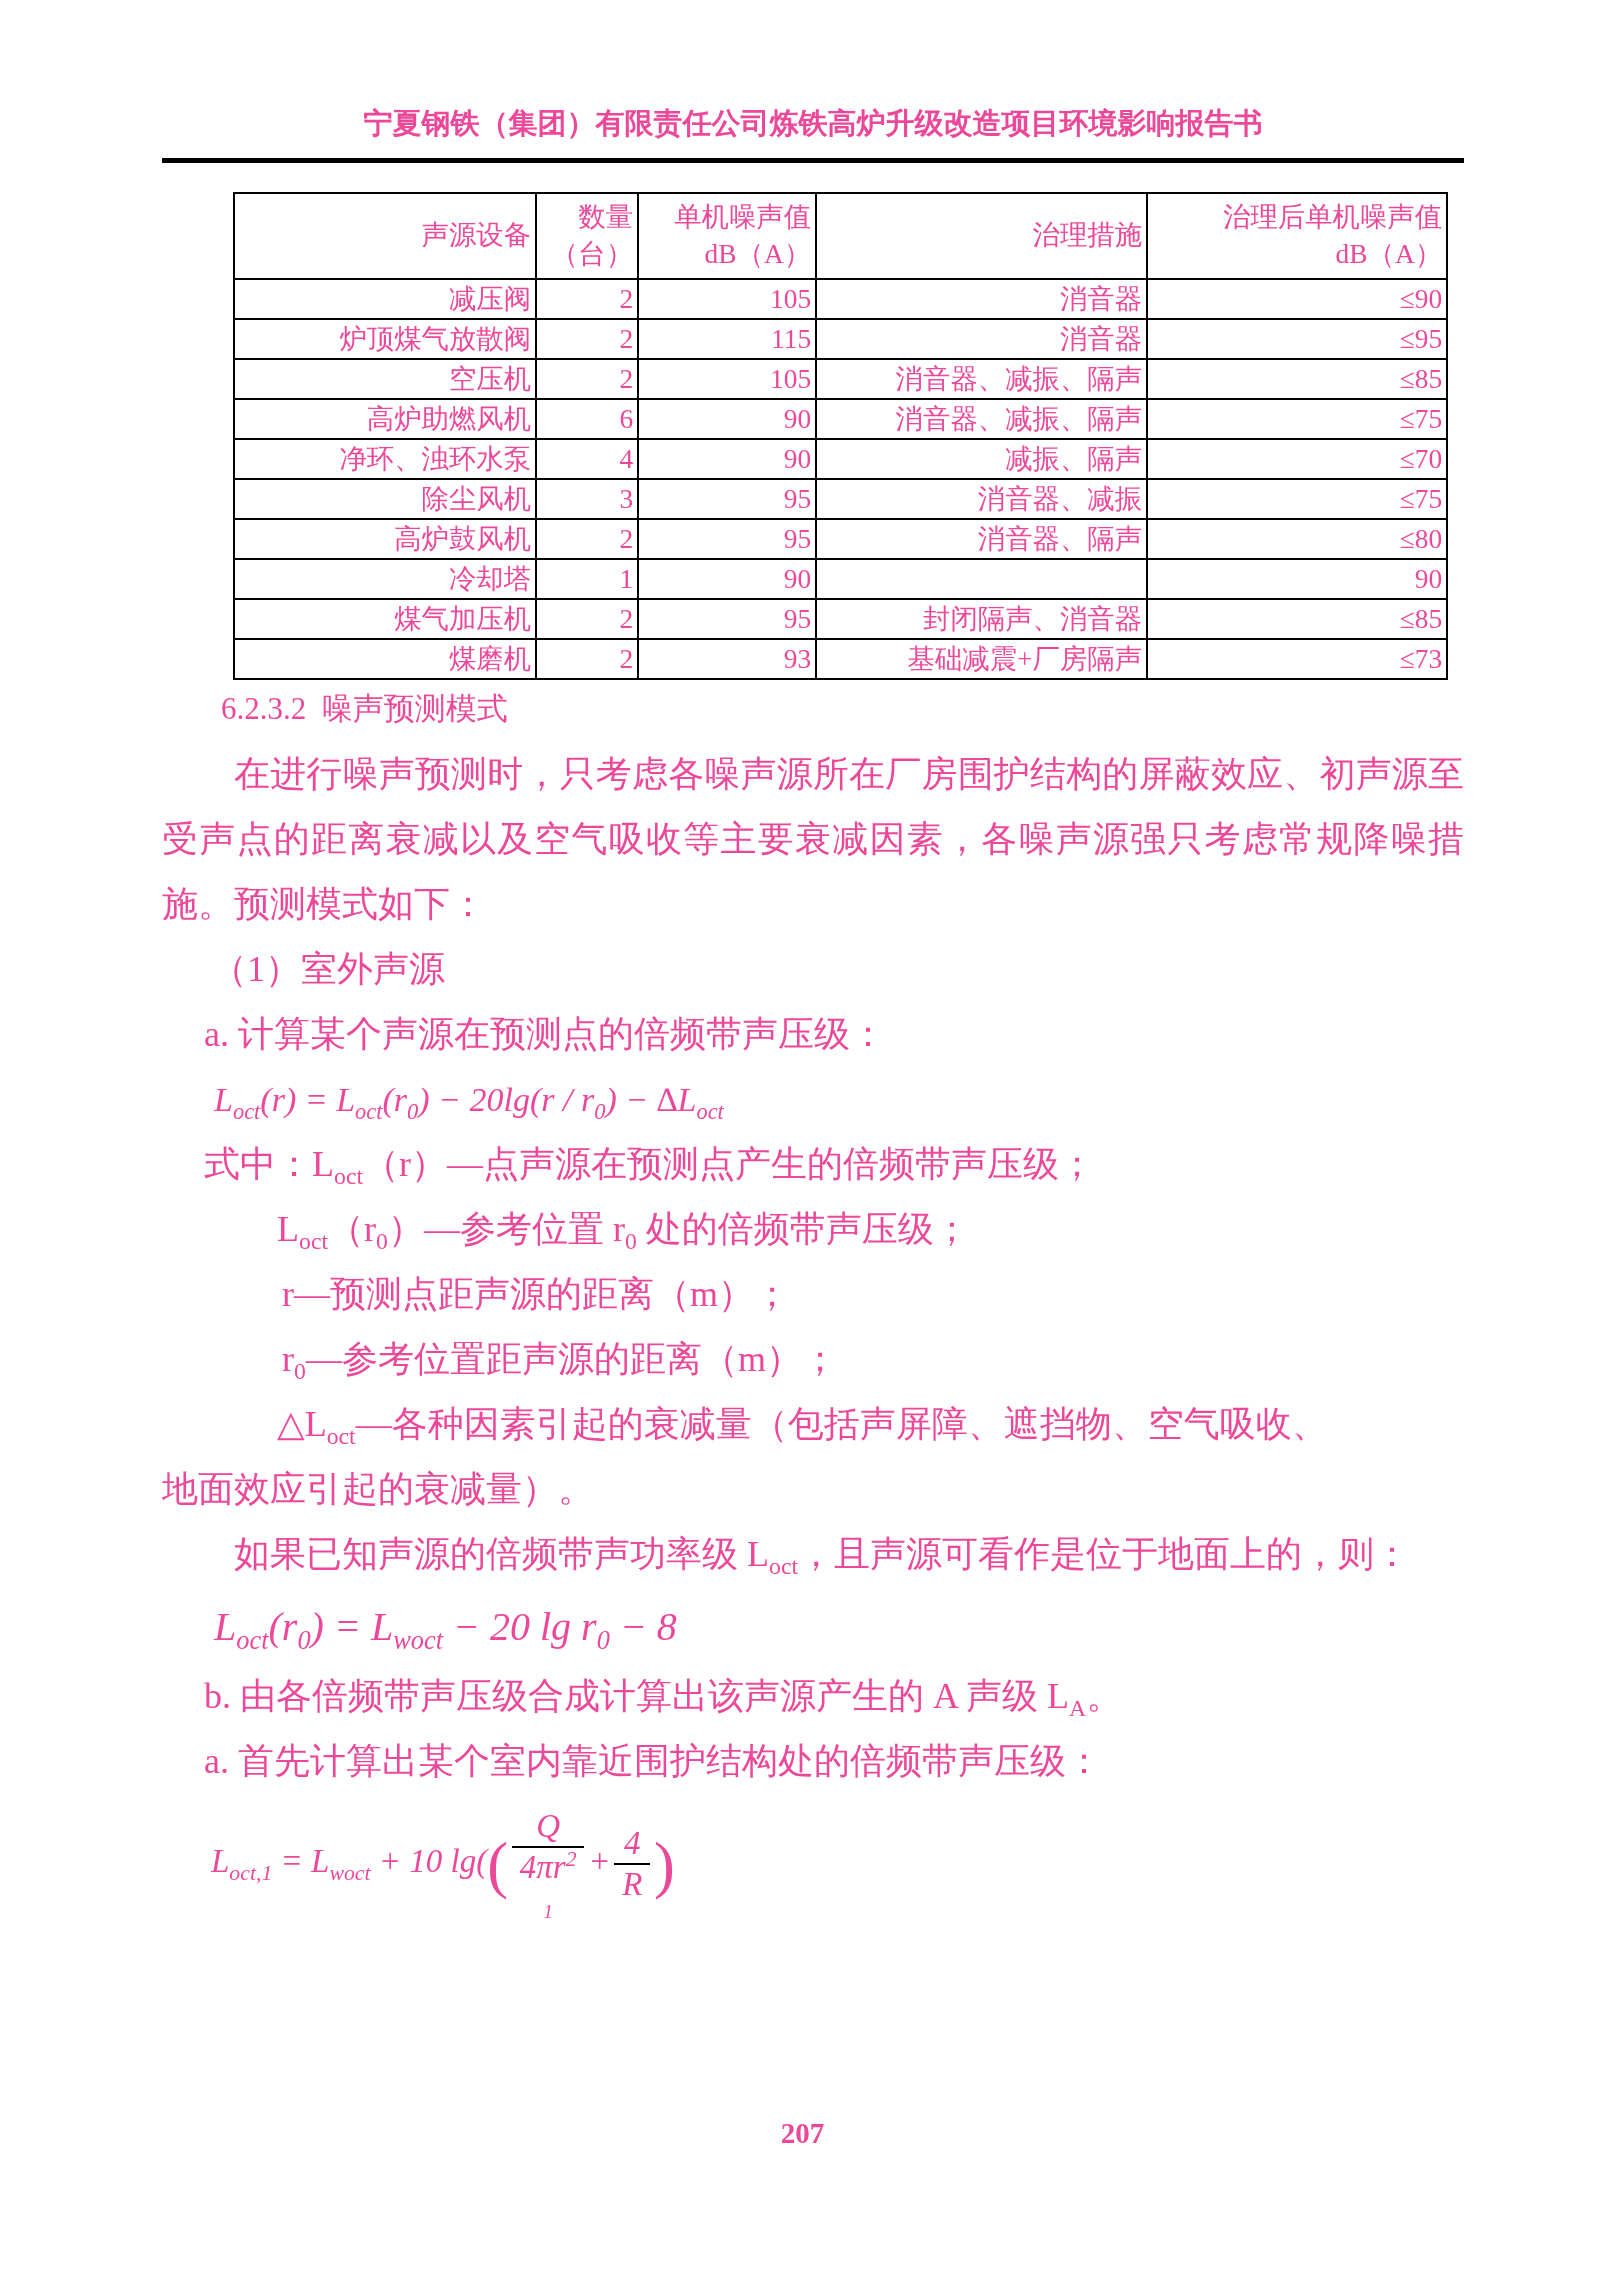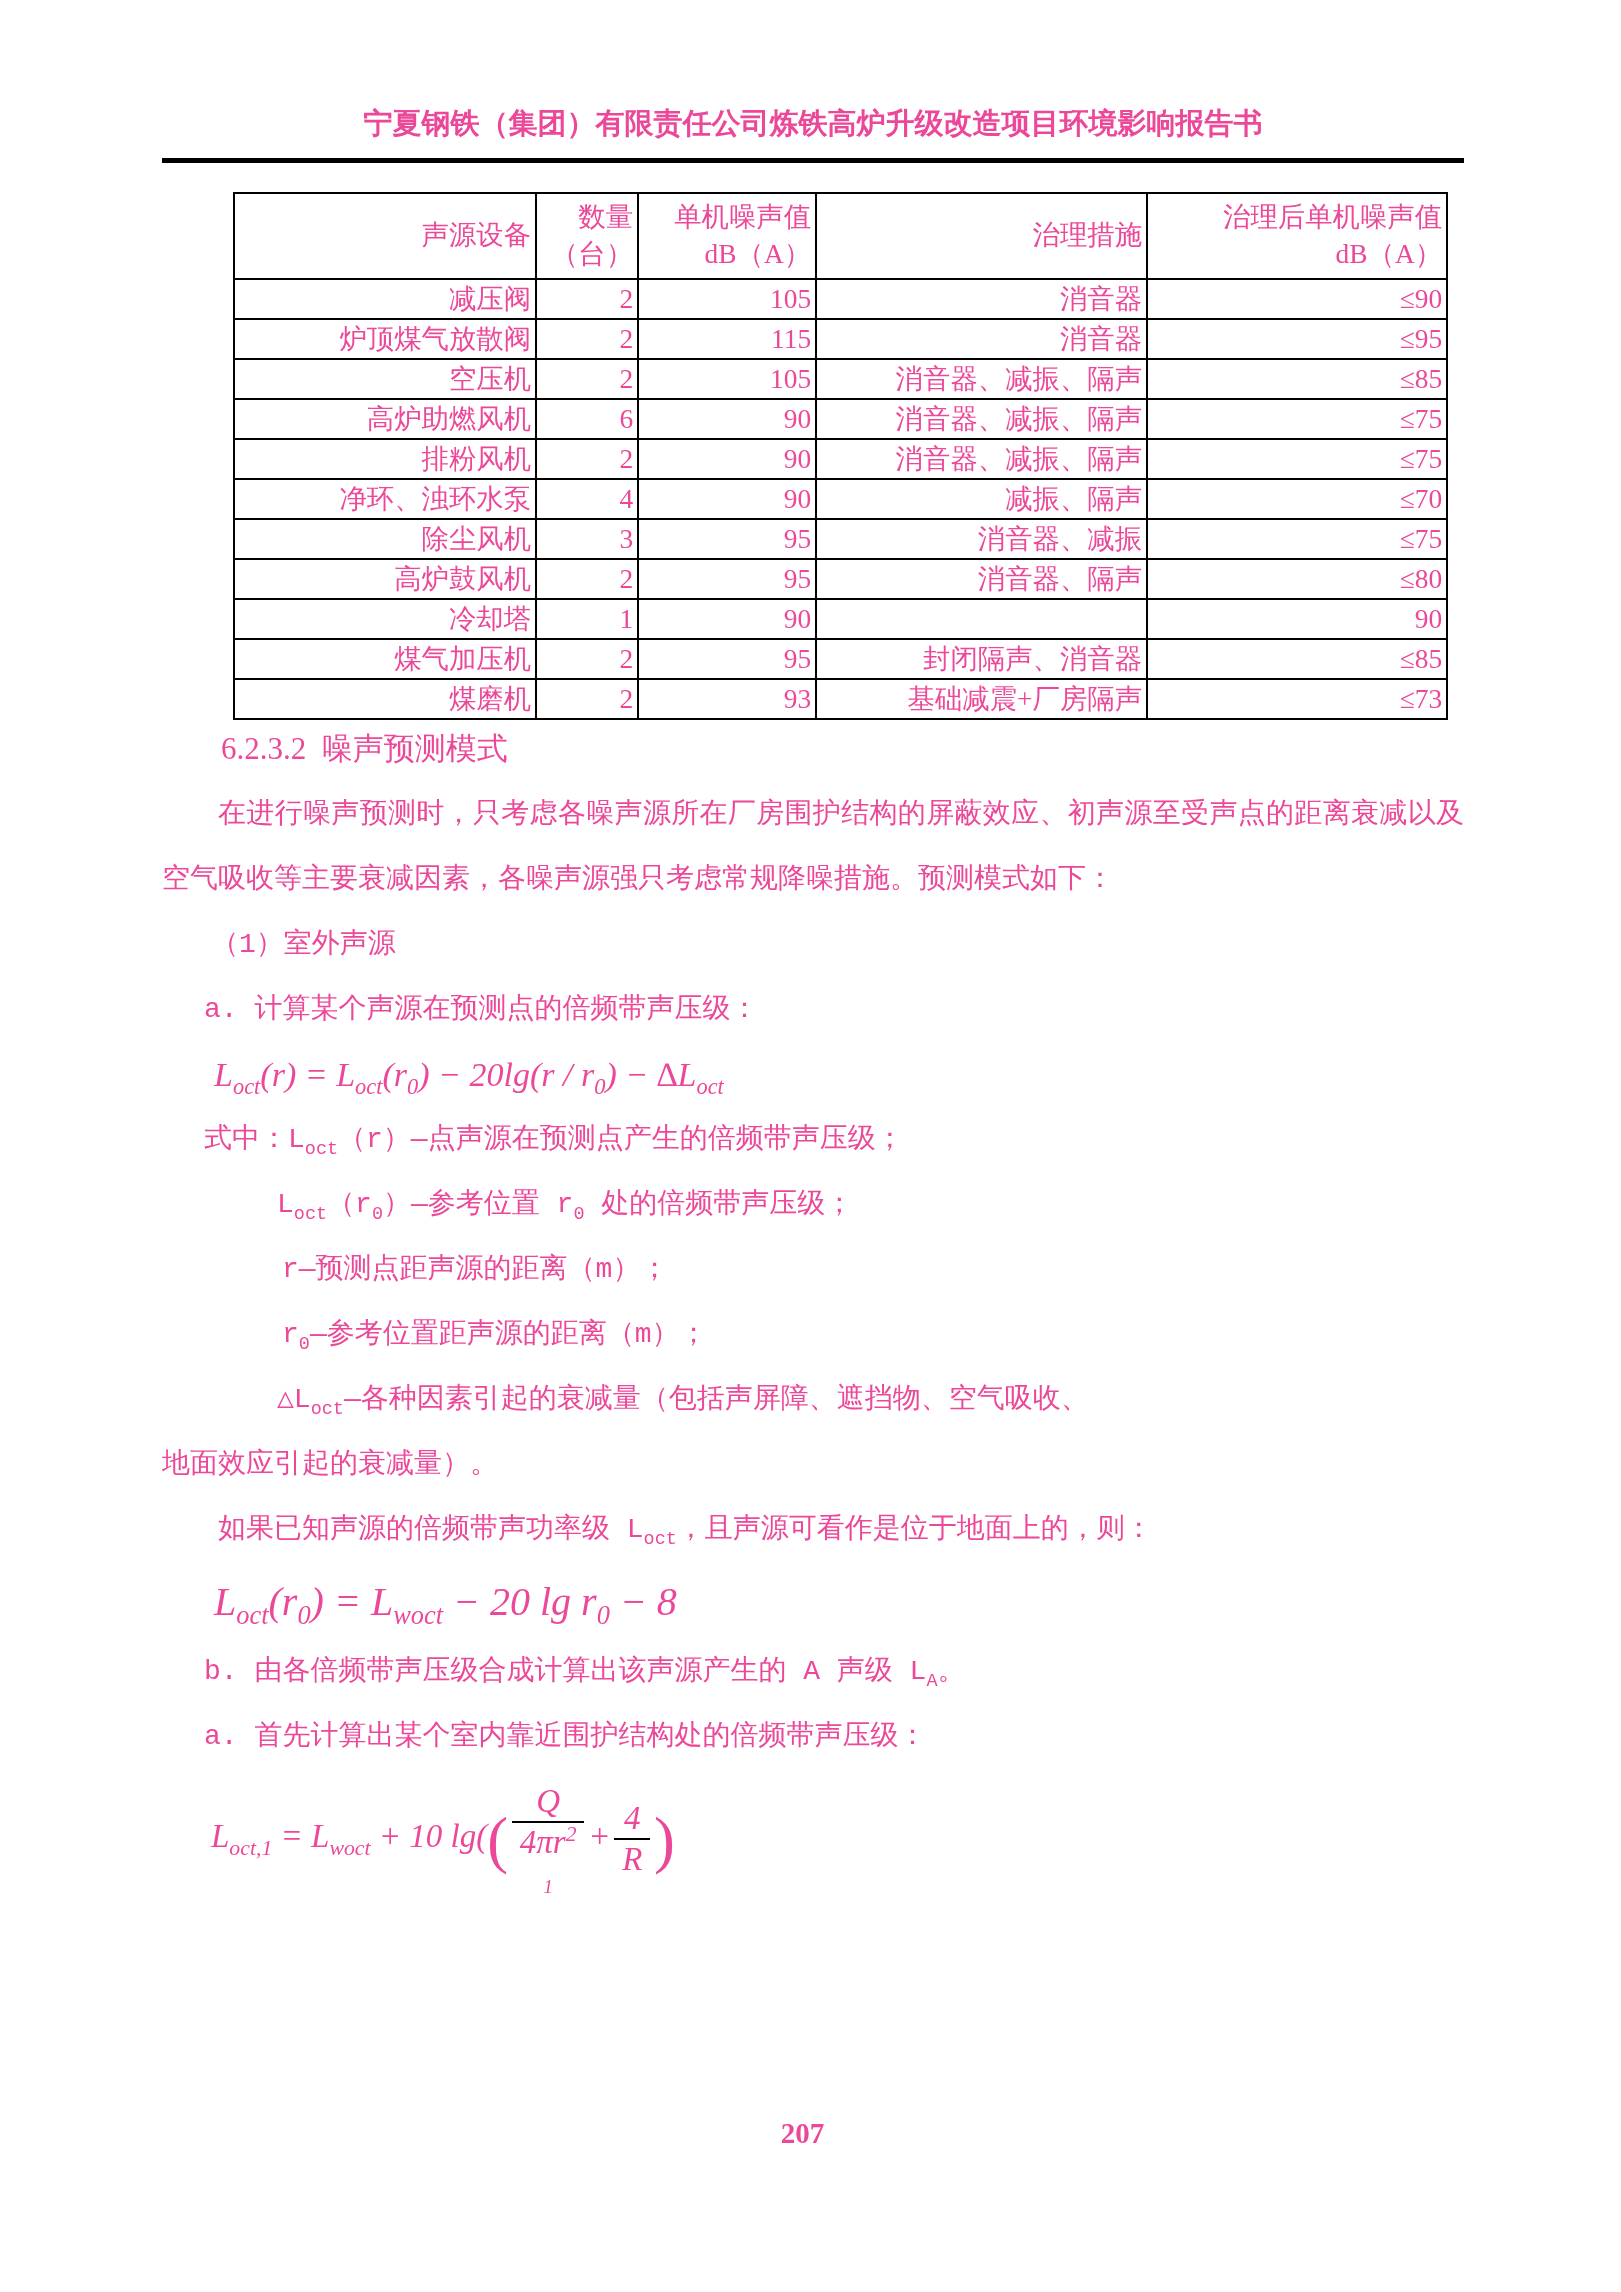--- a/index.html
+++ b/index.html
@@ -14,21 +14,21 @@
 
   table.noise{
     border-collapse:collapse;table-layout:fixed;width:1213px;
     margin:29px 0 0 71px;text-align:right;font-size:27.4px;
   }
   table.noise th,table.noise td{border:2px solid #000;padding:0 3.9px;overflow:hidden;}
   table.noise thead th{height:84px;font-weight:normal;line-height:37px;}
   table.noise tbody td{height:38px;line-height:36px;}
 
   .sec-heading{margin:7.8px 0 0 59px;font-size:31px;line-height:43px;}
-  .p-body{font-size:28px;line-height:65px;font-family:Liberation Mono, monospace;}
+  .p-body{font-size:36px;line-height:65px;}
   .p1{margin-top:11.8px;text-indent:2em;text-align:justify;}
   .ind-item{margin-left:49px;}
   .ind-a{margin-left:42px;}
   .ind-w1{margin-left:42px;}
   .ind-w2{margin-left:115px;}
   .ind-w3{margin-left:120px;}
   .p2{text-indent:2em;text-align:justify;}
   sub{font-size:66%;line-height:0;}
   sup{font-size:66%;line-height:0;}
 
@@ -106,27 +106,20 @@
             <td>≤85</td>
         </tr>
         <tr>
           <td>高炉助燃风机</td>
             <td>6</td>
             <td>90</td>
             <td>消音器、减振、隔声</td>
             <td>≤75</td>
         </tr>
         <tr>
-          <td>排粉风机</td>
-            <td>2</td>
-            <td>90</td>
-            <td>消音器、减振、隔声</td>
-            <td>≤75</td>
-        </tr>
-        <tr>
           <td>净环、浊环水泵</td>
             <td>4</td>
             <td>90</td>
             <td>减振、隔声</td>
             <td>≤70</td>
         </tr>
         <tr>
           <td>除尘风机</td>
             <td>3</td>
             <td>95</td>

